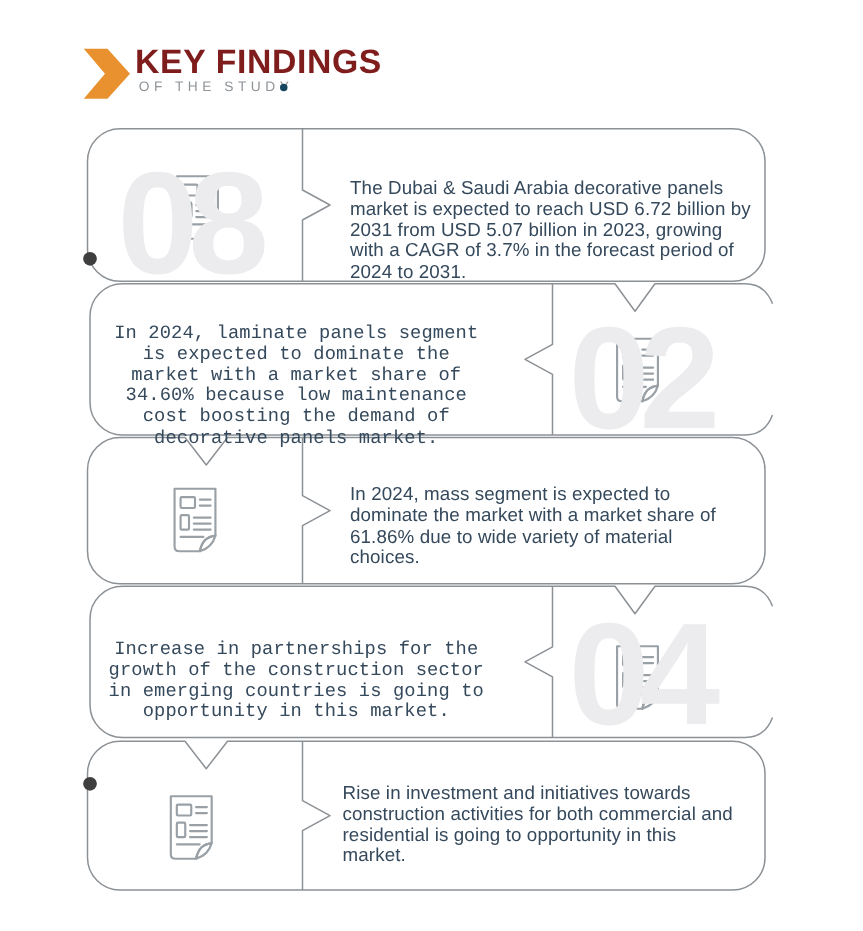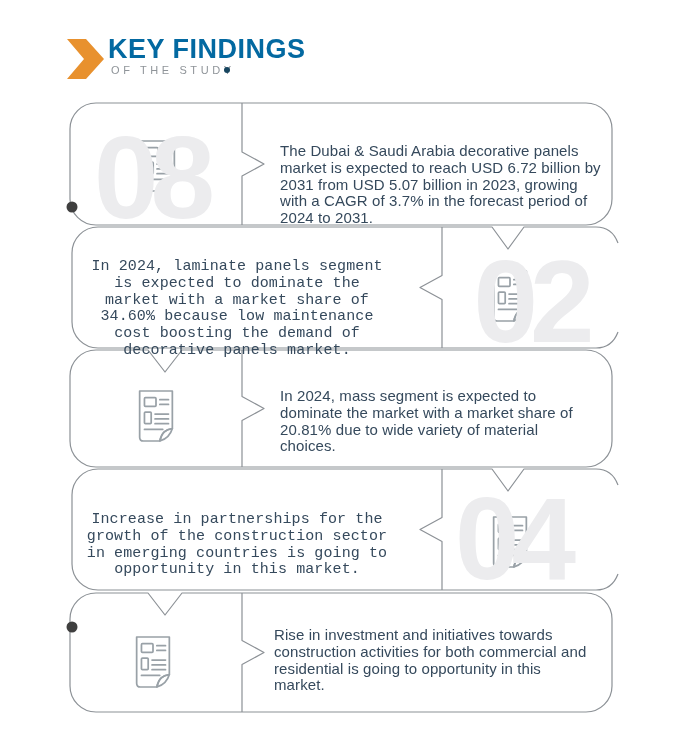--- a/index.html
+++ b/index.html
@@ -5,21 +5,21 @@
   html,body{margin:0;padding:0;background:#ffffff;}
   .stage{
     position:relative;width:690px;height:745px;background:#ffffff;overflow:hidden;
     font-family:"Liberation Sans", sans-serif;
   }
   
   .hdr{position:absolute;left:66px;top:36px;height:46px;}
   .hdr-logo{position:absolute;left:0;top:2px;}
   .hdr-title{
     position:absolute;left:42px;top:-2px;white-space:nowrap;
-    font-size:27px;font-weight:700;letter-spacing:.5px;color:#0369a1;text-align:center;
+    font-size:27px;font-weight:700;letter-spacing:.5px;color:#7f1d1d;text-align:center;
   }
   .hdr-sub{
     position:absolute;left:45px;top:28px;white-space:nowrap;
     font-size:11px;font-weight:400;letter-spacing:3.6px;color:#8F9499;
   }
   .hdr-dot{
     position:absolute;left:158px;top:31px;width:6px;height:6px;border-radius:50%;
     background:#17455F;
   }
   
@@ -90,22 +90,22 @@
     <g stroke="#99A1A7" stroke-width="1.8">
       <use href="#doc-icon" x="133" y="138" width="50" height="56"></use>
       <use href="#doc-icon" x="485" y="268" width="50" height="56"></use>
       <use href="#doc-icon" x="131" y="388" width="50" height="56"></use>
       <use href="#doc-icon" x="485" y="514" width="50" height="56"></use>
       <use href="#doc-icon" x="128" y="634" width="50" height="56"></use>
     </g>
   </svg>
 
   <div class="bignum" style="left:94px;top:120px;">08</div>
-  <div class="bignum" style="left:455px;top:244px;text-align:center;">02</div>
+  <div class="bignum" style="left:455px;top:244px;">02</div>
   <div class="bignum" style="left:455px;top:481px;">04</div>
 
   <div class="ftext left" style="left:280px;top:143px;width:322px;">The Dubai &amp; Saudi Arabia decorative panels market is expected to reach USD 6.72 billion by 2031 from USD 5.07 billion in 2023, growing with a CAGR of 3.7% in the forecast period of 2024 to 2031.</div>
   <div class="ftext right" style="left:84px;top:259px;width:306px;">In 2024, laminate panels segment is expected to dominate the market with a market share of 34.60% because low maintenance cost boosting the demand of decorative panels market.</div>
-  <div class="ftext left" style="left:280px;top:388px;width:316px;">In 2024, mass segment is expected to dominate the market with a market share of 20.81% due to wide variety of material choices.</div>
+  <div class="ftext left" style="left:280px;top:388px;width:316px;">In 2024, mass segment is expected to dominate the market with a market share of 61.86% due to wide variety of material choices.</div>
   <div class="ftext right" style="left:84px;top:512px;width:306px;">Increase in partnerships for the growth of the construction sector in emerging countries is going to opportunity in this market.</div>
   <div class="ftext left" style="left:274px;top:627px;width:320px;">Rise in investment and initiatives towards construction activities for both commercial and residential is going to opportunity in this market.</div>
 
 </div>
 
 </body></html>

